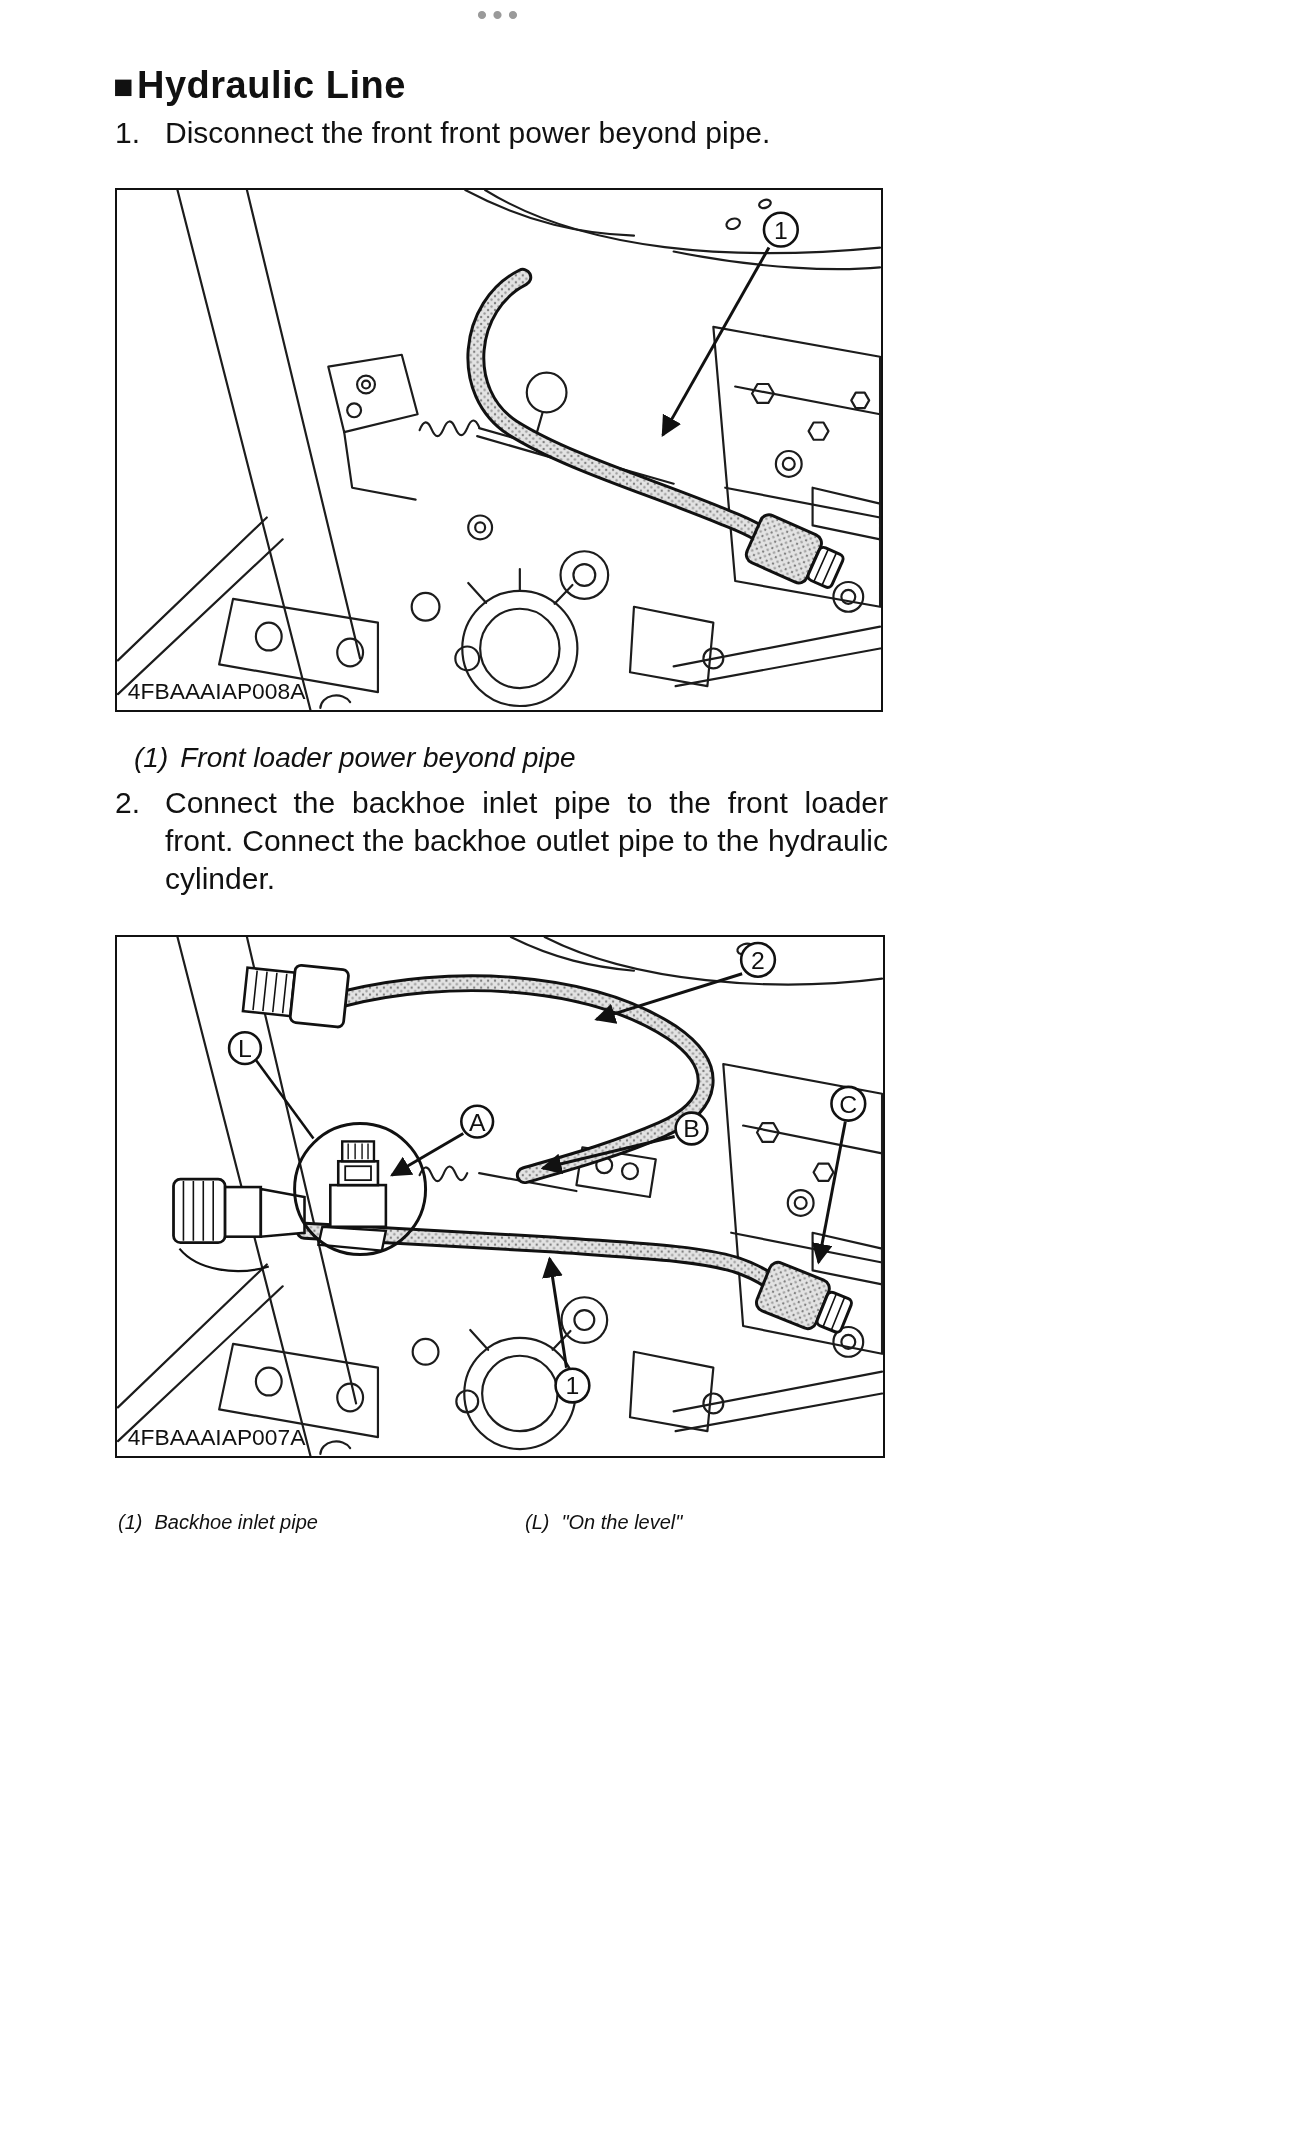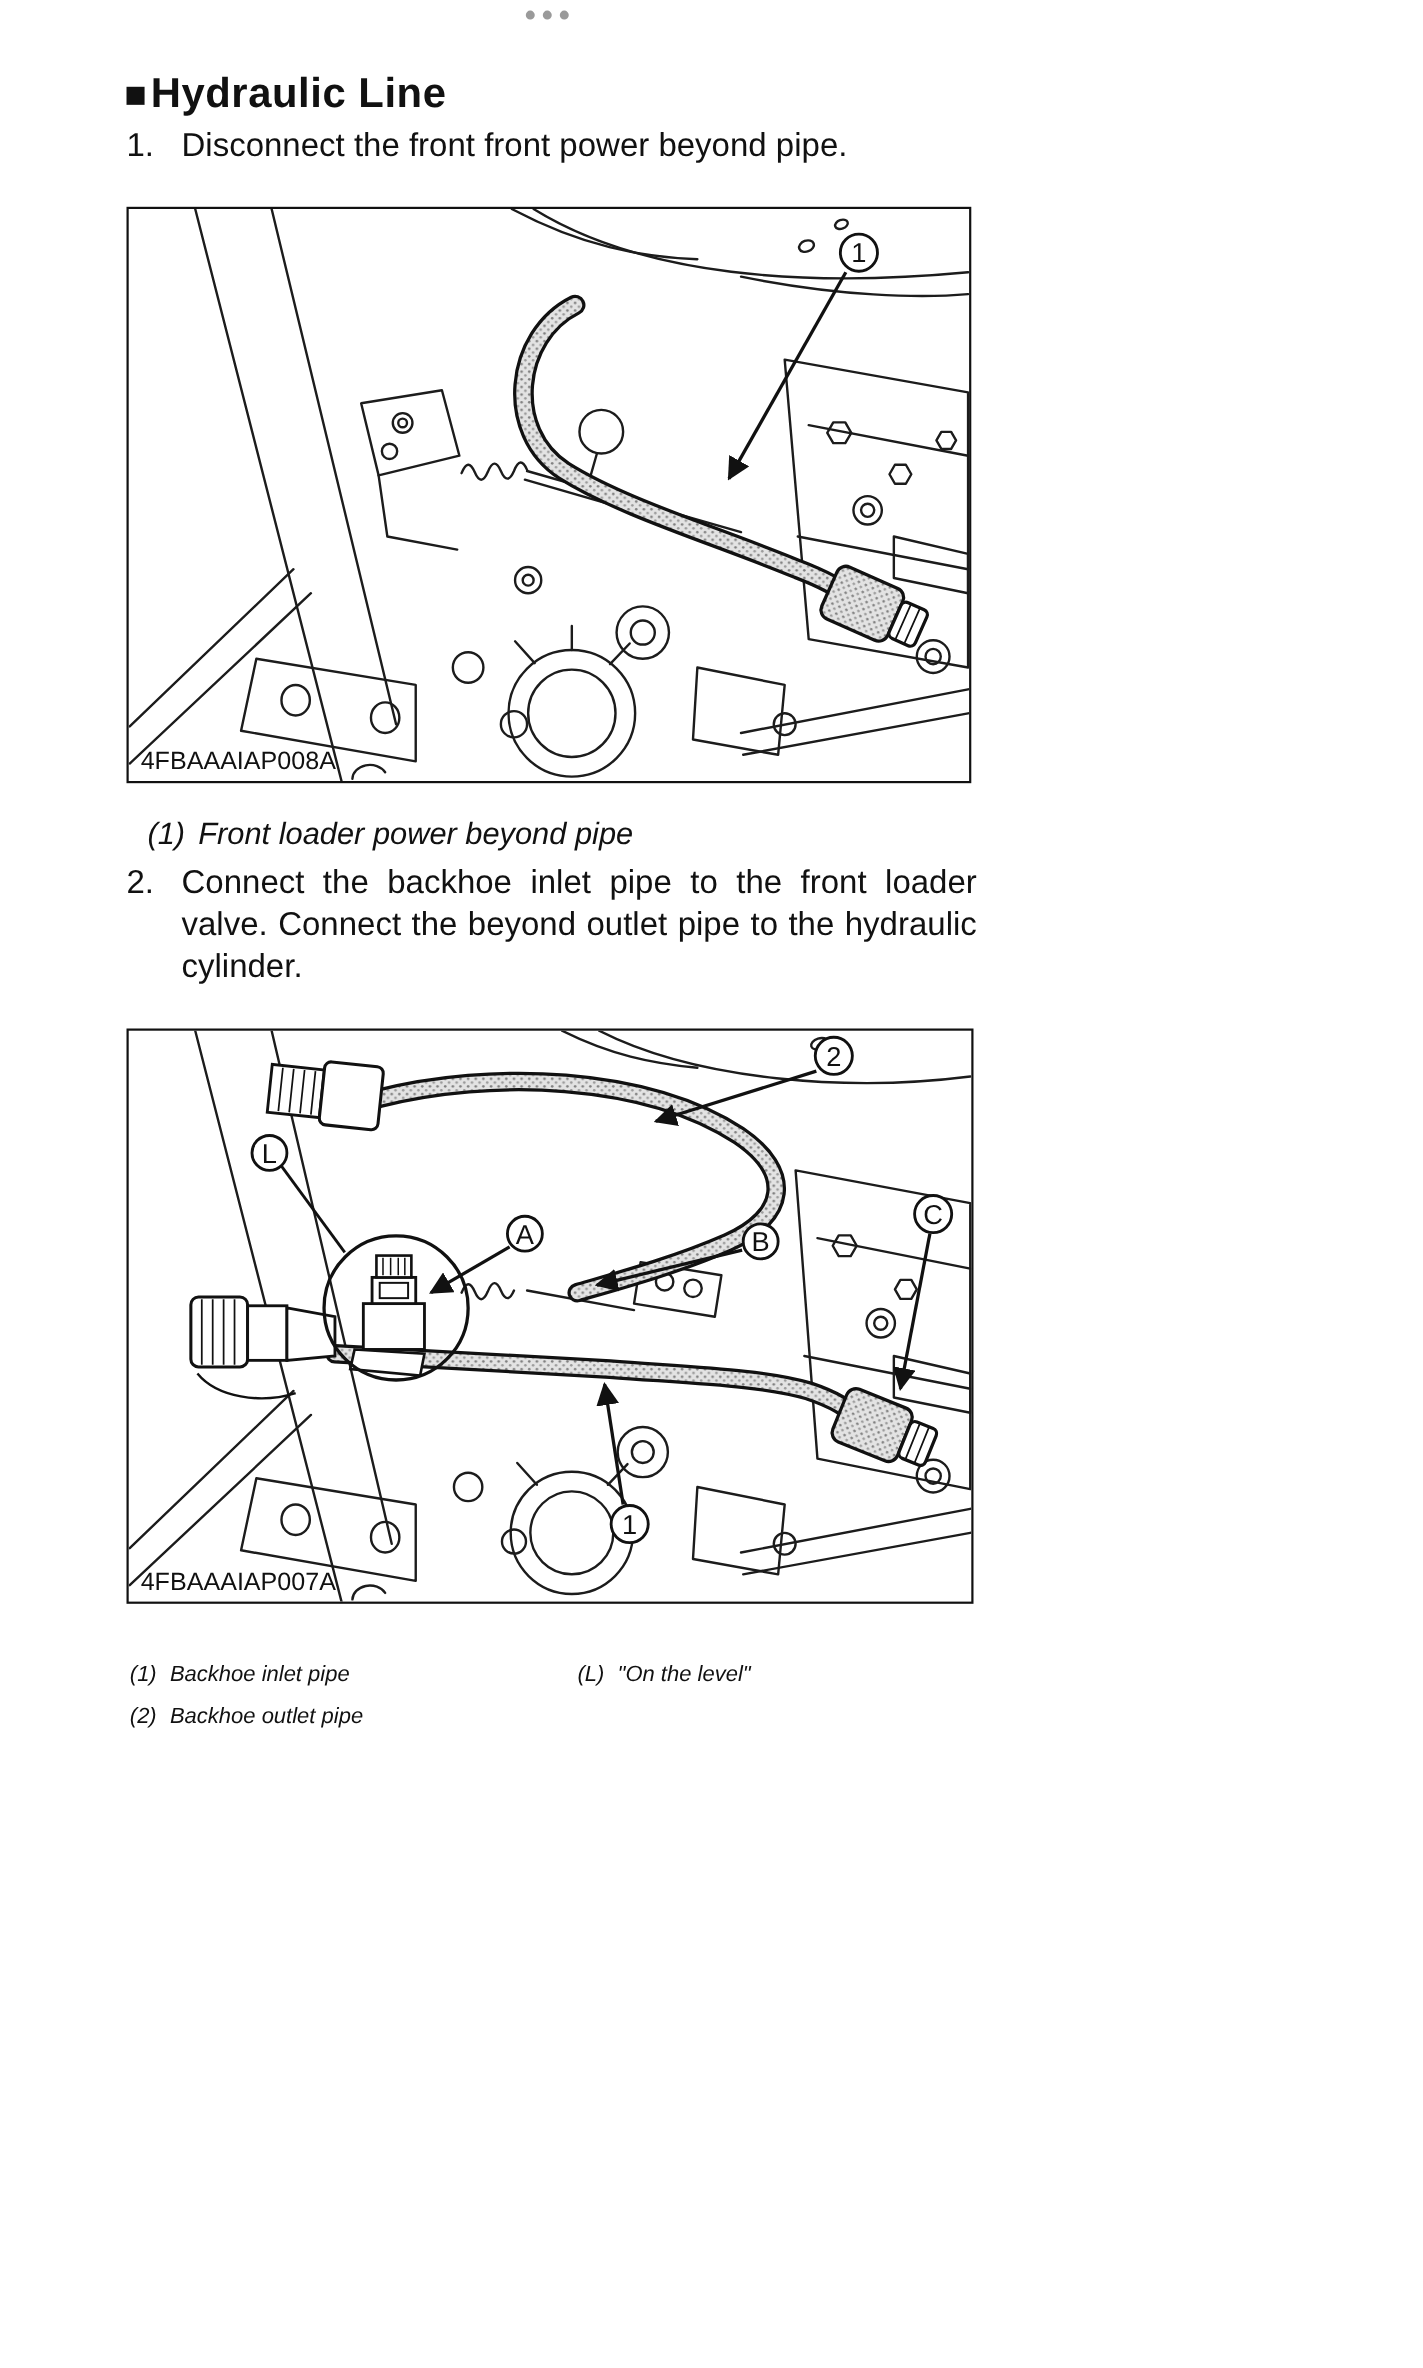--- a/index.html
+++ b/index.html
@@ -186,21 +186,21 @@
       <circle cx="668" cy="40" r="17" fill="#fff" stroke="#111" stroke-width="2.6"></circle>
       <text class="co-text" x="668" y="49">1</text>
       <text class="fig-label" x="10" y="513">4FBAAAIAP008A</text>
     </svg>
   </div>
 
   <p class="fig-caption caption-1"><span class="cap-key">(1)</span><span>Front loader power beyond pipe</span></p>
 
   <div class="step step-2">
     <span class="num">2.</span>
-    <span class="txt">Connect the backhoe inlet pipe to the front loader valve. Connect the beyond outlet pipe to the hydraulic cylinder.</span>
+    <span class="txt">Connect the backhoe inlet pipe to the front loader front. Connect the backhoe outlet pipe to the hydraulic cylinder.</span>
   </div>
 
   <div class="figure figure-2">
     <svg viewBox="0 0 770 523">
       <defs>
         <pattern id="px2" width="7" height="7" patternUnits="userSpaceOnUse">
           <rect width="7" height="7" fill="#e3e3e3"></rect>
           <circle cx="2" cy="2" r="1.2" fill="#7f7f7f"></circle>
           <circle cx="5.5" cy="5.5" r="1.2" fill="#9a9a9a"></circle>
         </pattern>
@@ -299,17 +299,16 @@
       <circle cx="736" cy="168" r="17" fill="#fff" stroke="#111" stroke-width="2.6"></circle>
       <text class="co-text" x="736" y="177">C</text>
       <circle cx="458" cy="452" r="17" fill="#fff" stroke="#111" stroke-width="2.6"></circle>
       <text class="co-text" x="458" y="461">1</text>
       <text class="fig-label" x="10" y="512">4FBAAAIAP007A</text>
     </svg>
   </div>
 
   <div class="fig2-captions" style="position:absolute;">
     <p class="row"><span class="cap-key">(1)</span><span>Backhoe inlet pipe</span></p>
-    <p class="row"><span class="cap-key">(2)</span><span>Backhoe outlet pipe</span></p>
     <p class="row cap-right"><span class="cap-key">(L)</span><span>"On the level"</span></p>
   </div>
 
 </div>
 
 </body></html>

